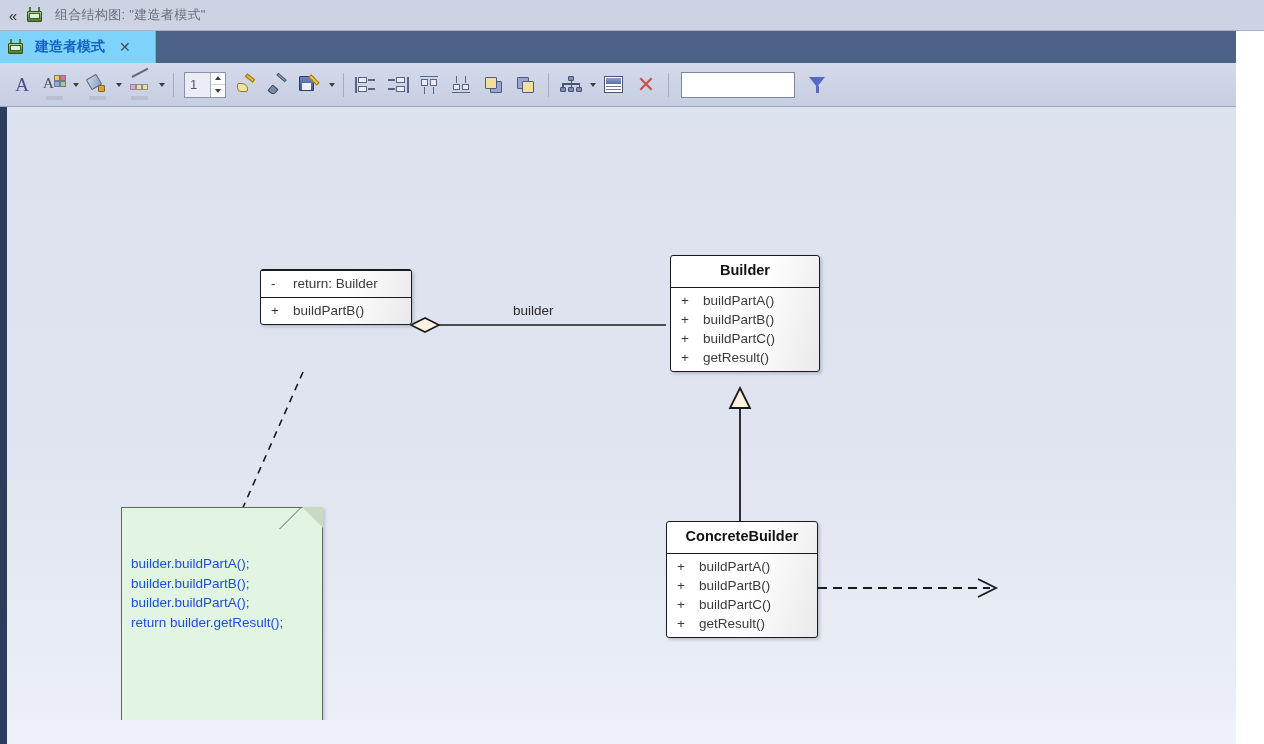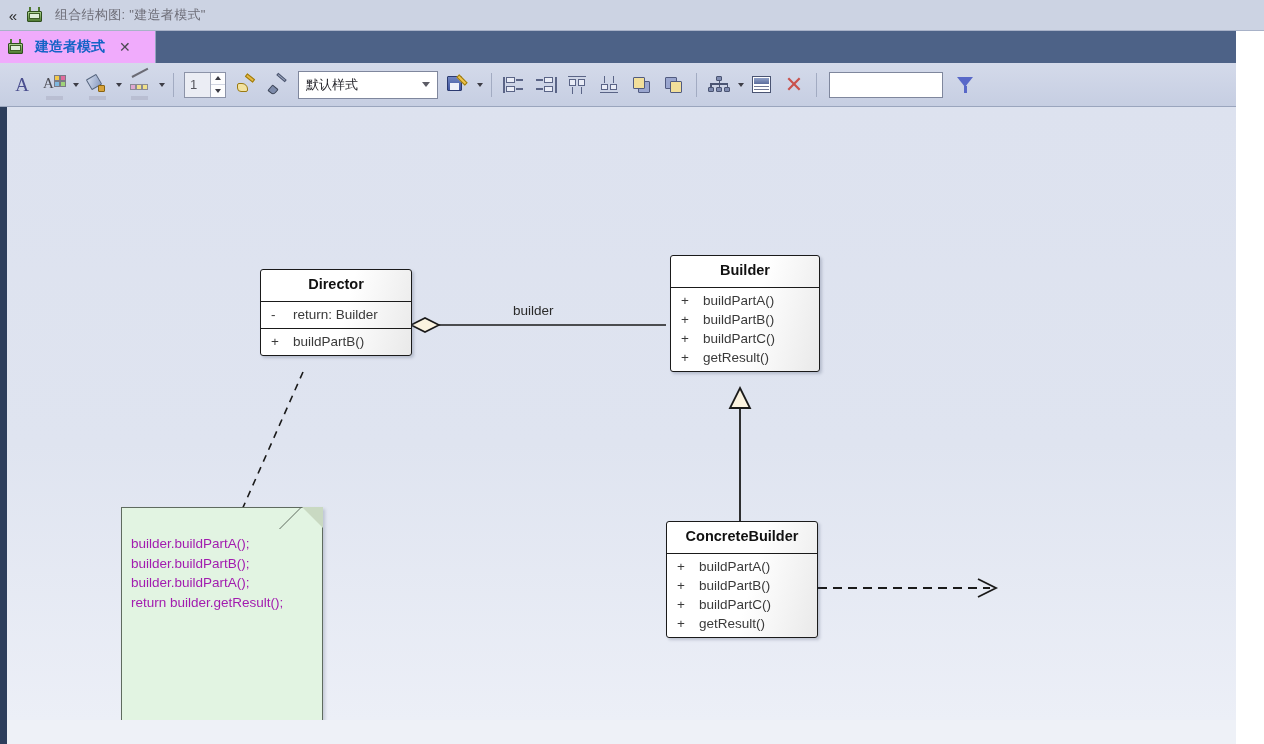--- a/index.html
+++ b/index.html
@@ -60,21 +60,21 @@
 
   
   .tabstrip {
     position: absolute; left: 0; top: 31px;
     width: 1236px; height: 32px;
     background: #4d6287;
     display: flex; align-items: flex-end;
   }
   .tab {
     height: 32px; min-width: 156px;
-    background: #f0abfc;
+    background: #7dd3fc;
     display: flex; align-items: center;
     padding: 0 8px 0 7px;
     border-right: 1px solid #93a3bf;
   }
   .tab-label {
     font-size: 14px; font-weight: bold; color: #1463c6;
     margin-left: 5px; margin-right: 14px; white-space: nowrap;
   }
   .tab-close {
     color: #4b4b52; font-size: 14px; line-height: 1; cursor: pointer;
@@ -281,22 +281,22 @@
     border-top: 21px solid #c9d9c2;
   }
   .note-fold-edge {
     position: absolute; right: -1px; top: -1px;
     width: 22px; height: 22px;
     border-left: 1.4px solid #5f6b5f;
     transform: skewX(-45deg); transform-origin: top right;
     pointer-events: none;
   }
   .note-body {
-    padding: 26px 10px 10px 9px;
-    font-size: 13.5px; color: #a21caf; line-height: 19.5px;
+    padding: 10px 10px 10px 9px;
+    font-size: 13.5px; color: #1d4ed8; line-height: 19.5px; margin-top: 36px;
   }
   .note-line { white-space: pre; }
 
   .edge-label {
     position: absolute; font-size: 13.5px; color: #2a2a2a;
   }
 
   .watermark {
     position: absolute; right: 14px; bottom: 6px;
     font-size: 15px; color: #e3e7f0; letter-spacing: .4px;
@@ -402,24 +402,20 @@
           <span class="b"></span>
       </span>
     </div>
     <div class="tbtn">
       <span class="ic-picker">
         <span class="st"></span>
           <span class="tp"></span>
       </span>
     </div>
 
-    <div class="combo">
-      <span class="combo-val">默认样式</span>
-      <span class="combo-arrow"></span>
-    </div>
 
     <div class="tbtn">
       <span class="ic-save">
         <span class="d"></span>
           <span class="lbl"></span>
           <span class="pen"></span>
       </span>
     </div>
     <div class="caret">
         <i></i>
@@ -540,21 +536,20 @@
         <line x1="818" y1="481" x2="990" y2="481" stroke="#1a1a1a" stroke-width="1.8" stroke-dasharray="9,6"></line>
         <polyline points="978,472 996,481 978,490" fill="none" stroke="#1a1a1a" stroke-width="1.8"></polyline>
       </g>
 
       <g>
         <line x1="303" y1="265" x2="241" y2="405" stroke="#1a1a1a" stroke-width="1.6" stroke-dasharray="7,6"></line>
       </g>
     </svg>
 
     <div class="uml" style="left:253px; top:162px; width:152px;">
-      <div class="uml-title">Director</div>
       <div class="uml-div"></div>
       <div class="uml-sec">
         <div class="uml-row">
           <span class="uml-vis">-</span>
           <span class="uml-name">return: Builder</span>
         </div>
       </div>
       <div class="uml-div"></div>
       <div class="uml-sec">
         <div class="uml-row">

